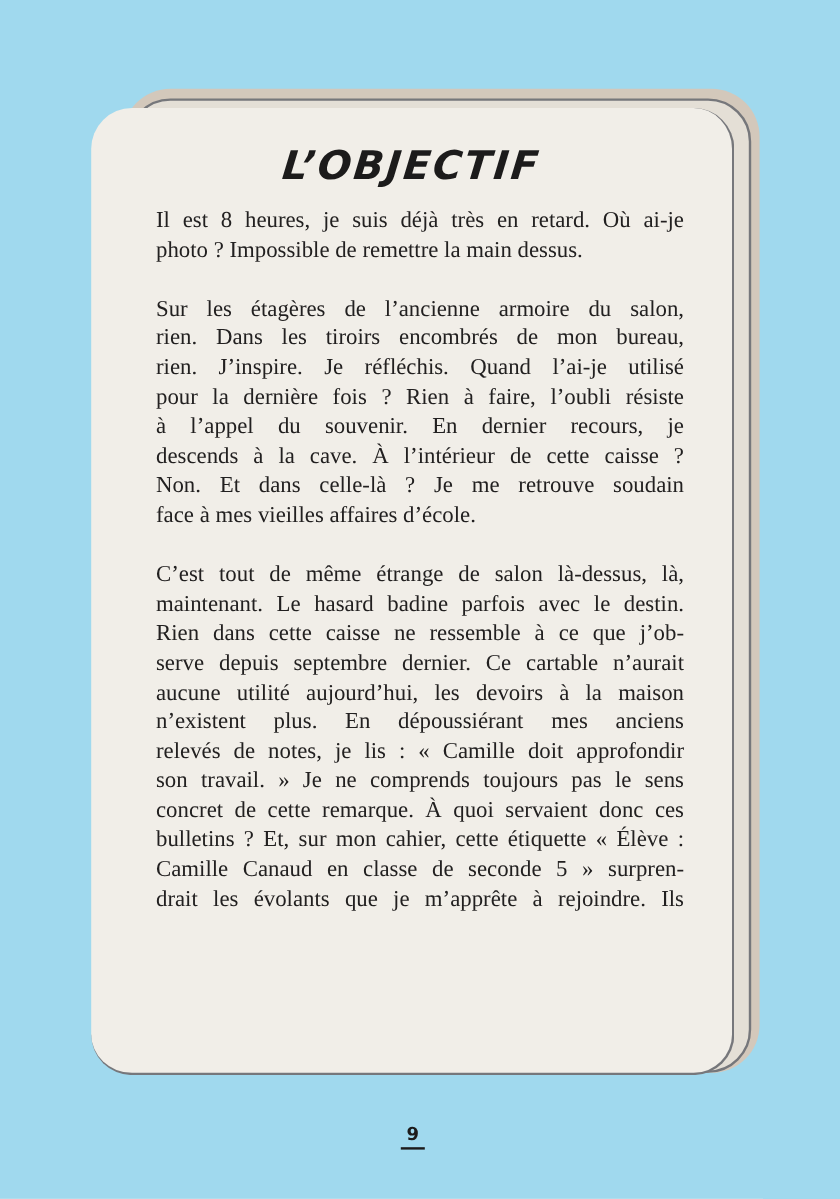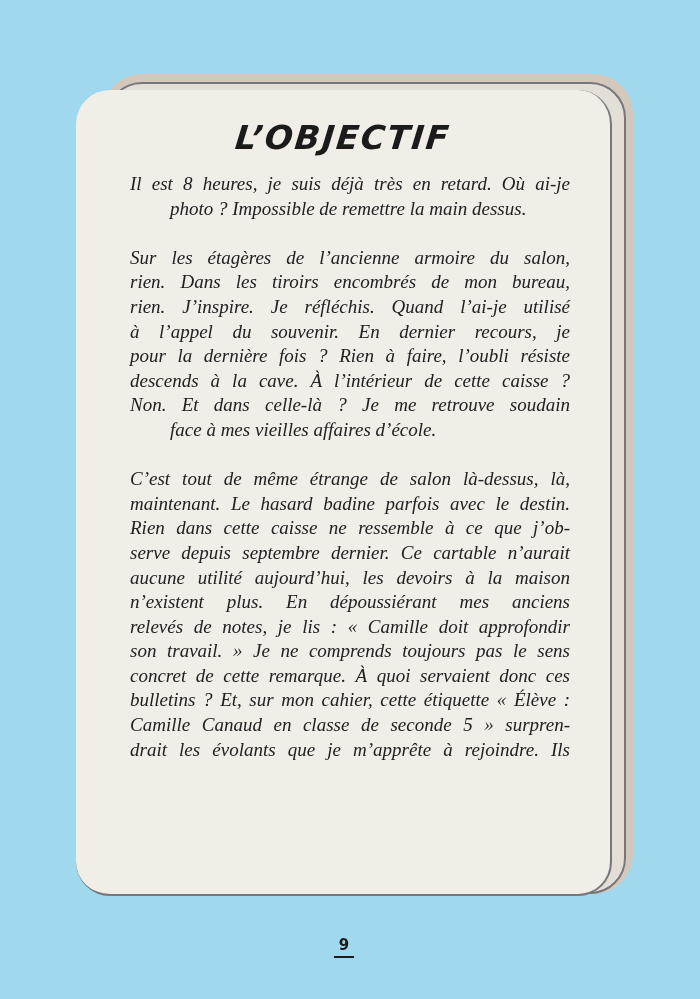--- a/index.html
+++ b/index.html
@@ -65,31 +65,29 @@
       width: 440px;
       font-family: "Liberation Serif", serif;
       font-size: 19px;
       line-height: 24.6px;
       color: #222020;
     }
     .para {
       margin: 0 0 24.6px 0;
       text-align: justify;
       text-align-last: left;
-      font-style: italic;
     }
     .line {
       display: block;
       white-space: nowrap;
       text-align: justify;
       text-align-last: justify;
     }
     .line.last {
       text-align-last: left;
-      margin-left: 40px;
     }
     .page-number {
       position: absolute;
       left: 330px;
       top: 936px;
       width: 28px;
       text-align: center;
       font-family: "DejaVu Sans", sans-serif;
       font-weight: bold;
       font-size: 15px;
@@ -116,22 +114,22 @@
   <div class="card-body">
     <div class="para">
       <span class="line">Il est 8 heures, je suis déjà très en retard. Où ai-je</span>
       <span class="line last">photo ? Impossible de remettre la main dessus.</span>
     </div>
 
     <div class="para">
       <span class="line">Sur les étagères de l’ancienne armoire du salon,</span>
       <span class="line">rien. Dans les tiroirs encombrés de mon bureau,</span>
       <span class="line">rien. J’inspire. Je réfléchis. Quand l’ai-je utilisé</span>
+      <span class="line">pour la dernière fois ? Rien à faire, l’oubli résiste</span>
       <span class="line">à l’appel du souvenir. En dernier recours, je</span>
-      <span class="line">pour la dernière fois ? Rien à faire, l’oubli résiste</span>
       <span class="line">descends à la cave. À l’intérieur de cette caisse ?</span>
       <span class="line">Non. Et dans celle-là ? Je me retrouve soudain</span>
       <span class="line last">face à mes vieilles affaires d’école.</span>
     </div>
 
     <div class="para">
       <span class="line">C’est tout de même étrange de salon là-dessus, là,</span>
       <span class="line">maintenant. Le hasard badine parfois avec le destin.</span>
       <span class="line">Rien dans cette caisse ne ressemble à ce que j’ob-</span>
       <span class="line">serve depuis septembre dernier. Ce cartable n’aurait</span>

